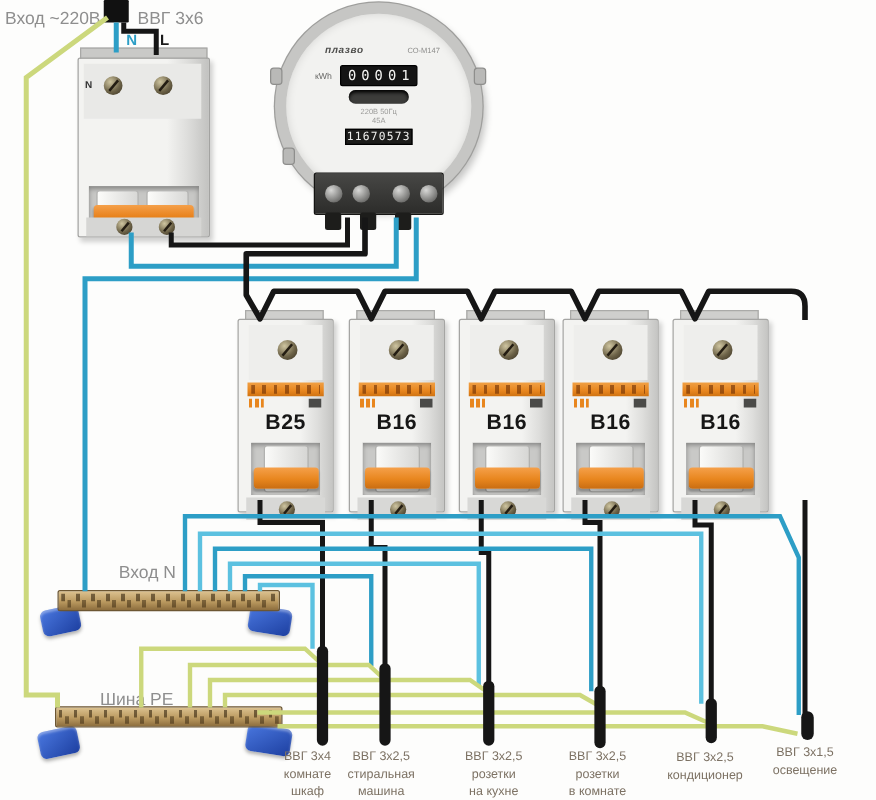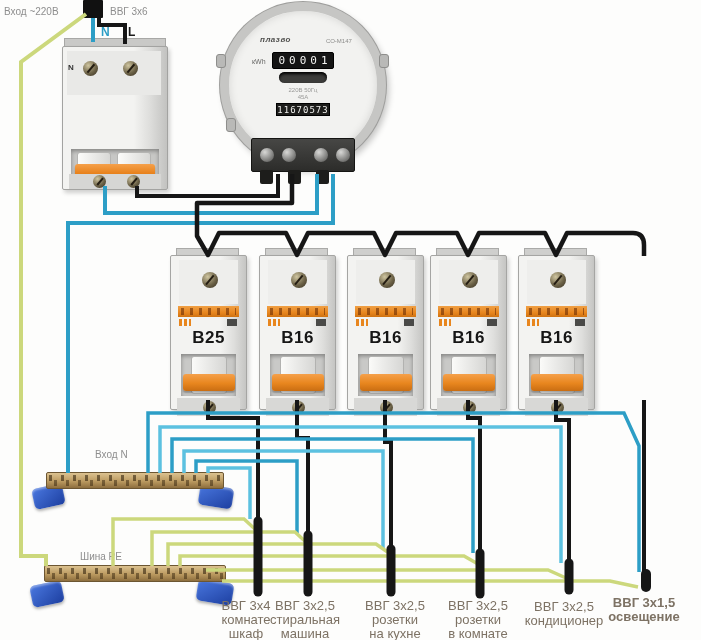--- a/index.html
+++ b/index.html
@@ -1,18 +1,18 @@
 <!DOCTYPE html>
 <html style="--phase: #161616; --neutral: #2d9ec6; --neutral_light: #5cc1e0; --pe: #ccd87c; --accent_orange: #e8861e; --brand_green: #0f8a43; --bus_brass: #bb9a60; --bracket_blue: #2b50b8;"><head>
 <meta charset="utf-8">
 <style>
   html,body{margin:0;padding:0;background:#fff;}
   .stage{position:relative;width:701px;height:640px;background:#fdfdfc;font-family:"Liberation Sans",sans-serif;overflow:hidden;}
   .stage *{box-sizing:border-box;}
-  .lbl{position:absolute;color:#8e8e8e;font-size:10px;white-space:nowrap;}
+  .lbl{position:absolute;color:#8e8e8e;font-size:14px;white-space:nowrap;}
   .wire-tag{position:absolute;font-size:12px;font-weight:bold;}
   svg.wires{position:absolute;left:0;top:0;pointer-events:none;}
 
   
   .screw{position:absolute;border-radius:50%;background:radial-gradient(circle at 35% 30%,#cfc5a0,#6d6348 55%,#352d1e);}
   .screw::after{content:"";position:absolute;left:50%;top:14%;bottom:14%;width:2px;margin-left:-1px;background:#241d12;transform:rotate(40deg);}
 
   
   .input-block{position:absolute;left:83px;top:0;width:20px;height:18px;background:#111;border-radius:1px;}
 
@@ -44,21 +44,21 @@
   .meter .register span{color:#f4f4f2;font-family:"DejaVu Sans Mono",monospace;font-size:11px;letter-spacing:4px;padding-left:4px;}
   .meter .discslot{position:absolute;left:59px;top:70px;width:48px;height:11px;background:#3c3c3a;border-radius:6px;box-shadow:inset 0 2px 3px #000;}
   .meter .spec{position:absolute;left:33px;top:85px;width:100px;text-align:center;font-size:6px;line-height:7px;color:#9a9a98;}
   .meter .serial{position:absolute;left:56px;top:101px;width:54px;height:13px;background:#1d1d1b;border:1px solid #000;display:flex;align-items:center;justify-content:center;}
   .meter .serial span{color:#efefec;font-family:"DejaVu Sans Mono",monospace;font-size:9px;letter-spacing:1px;}
   .meter .terminal{position:absolute;left:31px;top:136px;width:104px;height:34px;background:linear-gradient(#474745,#2c2c2a);border:1px solid #151513;border-radius:2px;}
   .meter .tscrew{position:absolute;top:9px;width:14px;height:14px;border-radius:50%;background:radial-gradient(circle at 35% 30%,#d8d8d6,#8a8a88 55%,#4a4a48);}
   .meter .tab{position:absolute;top:168px;width:13px;height:14px;background:#1d1d1b;border-radius:2px;}
 
   
-  .breaker{position:absolute;top:248px;width:67px;height:162px;}
+  .breaker{position:absolute;top:248px;width:67px;height:162px;margin-left:20px;}
   .breaker .cap{position:absolute;left:6px;top:0;width:63px;height:11px;background:#cfcfcd;border:1px solid #aaaaa8;}
   .breaker .body{position:absolute;left:0;top:7px;width:77px;height:155px;background:linear-gradient(90deg,#f3f3f1 0 66%,#dededc 84%,#c5c5c3);border:1px solid #a5a5a3;border-radius:2px;box-shadow:2px 3px 4px rgba(0,0,0,.18);padding-top:4px;}
   .breaker .sec-top{position:relative;height:44px;margin:0 8px;background:#eeeeec;}
   .breaker .strip{position:relative;height:11px;margin:2px 7px 0;background:linear-gradient(#f0a045,#e8861e 60%,#cf7212);overflow:hidden;}
   .breaker .strip::after{content:"";position:absolute;inset:2px 3px;background:repeating-linear-gradient(90deg,rgba(96,36,0,.55) 0 3px,transparent 3px 9px);}
   .breaker .tinyrow{position:relative;height:10px;margin:1px 7px 0;}
   .breaker .cmark{position:absolute;left:1px;top:1px;width:12px;height:7px;background:repeating-linear-gradient(90deg,#e8861e 0 3px,transparent 3px 5px);}
   .breaker .chip{position:absolute;right:2px;top:1px;width:10px;height:7px;background:#4a4a48;}
   .breaker .rating{position:relative;height:26px;text-align:center;font-size:17px;font-weight:bold;color:#161616;letter-spacing:.5px;}
   .breaker .recess{position:relative;height:42px;margin:0 10px;background:#c9c9c7;box-shadow:inset 0 2px 4px rgba(0,0,0,.35);}
@@ -66,21 +66,21 @@
   .breaker .lever{position:absolute;left:2px;top:20px;width:52px;height:17px;background:linear-gradient(#f5a04a,#e8861e 55%,#c96d12);border-radius:3px;box-shadow:0 2px 2px rgba(0,0,0,.3);}
   .breaker .sec-bot{position:relative;height:18px;margin:2px 6px 0;background:#d8d8d6;}
 
   
   .busbar{position:absolute;height:17px;background:linear-gradient(#dcc290,#bb9a60 55%,#8d6e3e);border:1px solid #6c5632;border-radius:2px;}
   .busbar::before{content:"";position:absolute;left:2px;right:2px;top:2px;height:6px;background:repeating-linear-gradient(90deg,rgba(40,25,5,.55) 0 3px,transparent 3px 12px);}
   .busbar::after{content:"";position:absolute;left:7px;right:2px;bottom:2px;height:6px;background:repeating-linear-gradient(90deg,rgba(40,25,5,.45) 0 3px,transparent 3px 12px);}
   .bracket{position:absolute;background:linear-gradient(145deg,#4a78e0,#1d3fa0);border-radius:5px;box-shadow:inset 0 2px 2px rgba(255,255,255,.35),0 2px 3px rgba(0,0,0,.3);}
 
   
-  .circuit-label{position:absolute;transform:translateX(-50%);text-align:center;font-size:13px;line-height:14px;color:#7d7264;white-space:nowrap;}
+  .circuit-label{position:absolute;transform:translateX(-50%);text-align:center;font-size:10px;line-height:14px;color:#7d7264;white-space:nowrap;}
 </style>
 </head>
 <body>
 
 <div class="stage">
 
   <div class="lbl" style="left:4px;top:6px;">Вход ~220В</div>
   <div class="lbl" style="left:110px;top:6px;">ВВГ 3х6</div>
   <div class="input-block"></div>
   <div class="wire-tag" style="left:101px;top:25px;color:#2d9ec6;">N</div>
@@ -312,18 +312,18 @@
   </div>
   <div class="circuit-label" style="left:478px;top:599px;">
     <div>ВВГ 3х2,5</div>
     <div>розетки</div>
     <div>в комнате</div>
   </div>
   <div class="circuit-label" style="left:564px;top:600px;">
     <div>ВВГ 3х2,5</div>
     <div>кондиционер</div>
   </div>
-  <div class="circuit-label" style="left:644px;top:596px;font-weight:bold;">
+  <div class="circuit-label" style="left:644px;top:596px;">
     <div>ВВГ 3х1,5</div>
     <div>освещение</div>
   </div>
 
 </div>
 
 </body></html>

